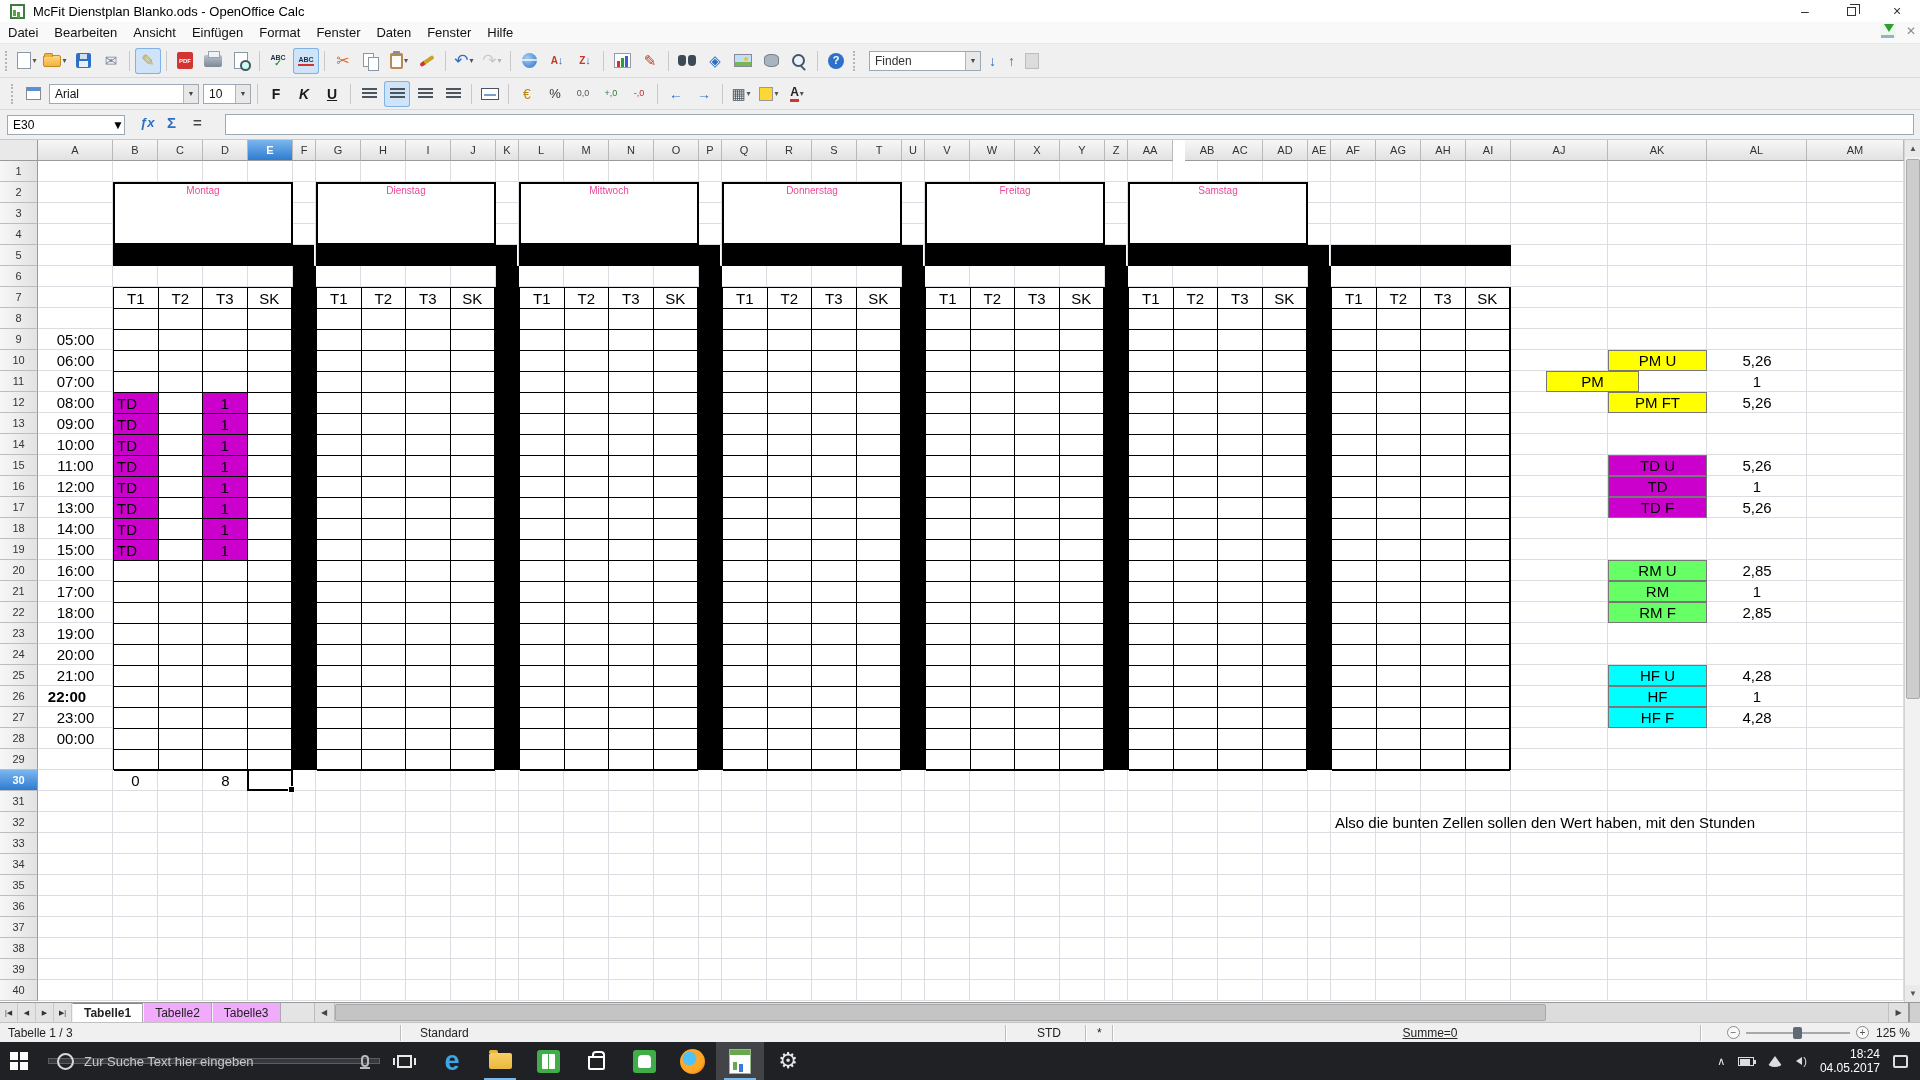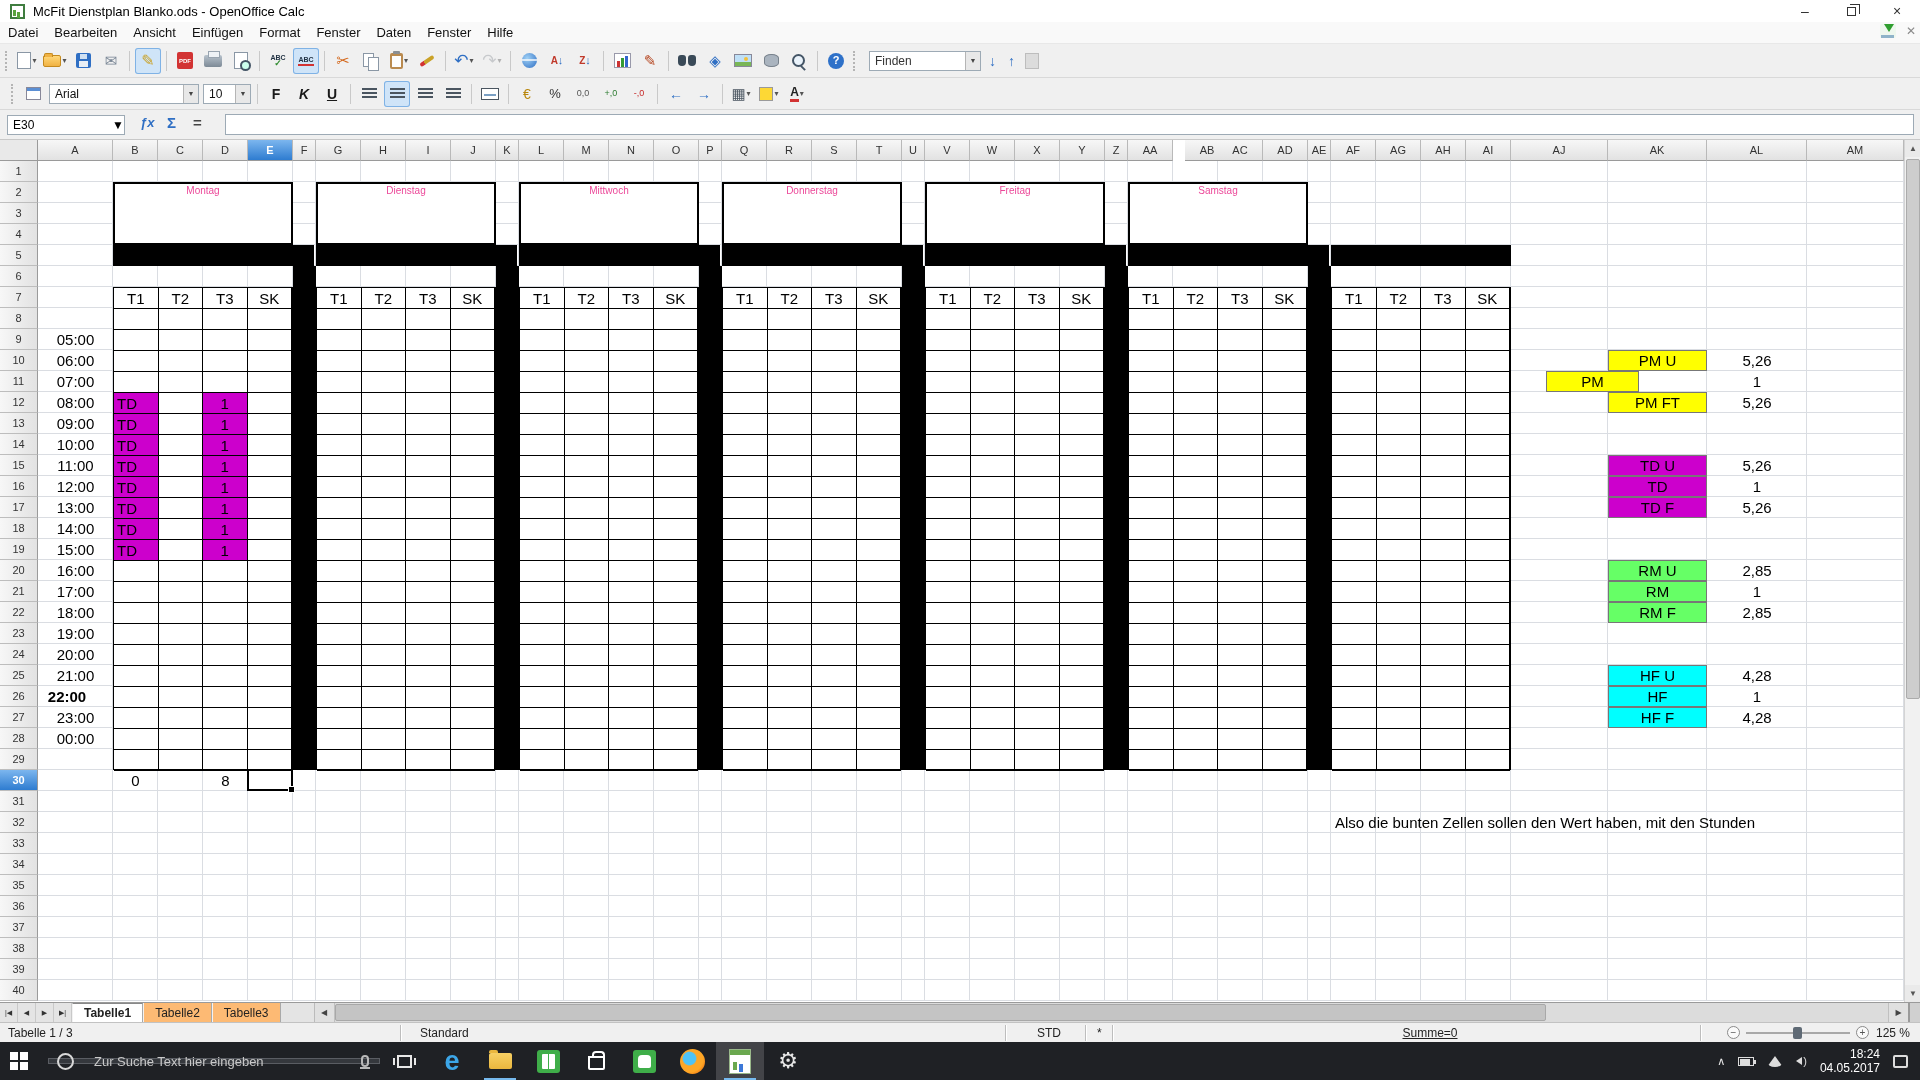--- a/index.html
+++ b/index.html
@@ -118,41 +118,41 @@
   .selcell{position:absolute;border:2px solid #000;z-index:5;}
   .selcell::after{content:"";position:absolute;right:-4px;bottom:-4px;width:5px;height:5px;background:#000;border:1px solid #fff;}
   .notecell{position:absolute;height:21px;line-height:21px;font-size:15px;color:#000;white-space:nowrap;z-index:2;}
   
   #vscroll{position:absolute;top:140px;right:0;width:16px;height:862px;background:#f1f1f1;border-left:1px solid #d4d4d4;}
   .sarrow{position:absolute;left:0;width:16px;height:17px;display:flex;align-items:center;justify-content:center;font-size:8px;color:#555;background:#eaeaea;}
   #vthumb{position:absolute;left:1px;top:19px;width:14px;height:540px;background:#cdcdcd;border:1px solid #ababab;border-radius:2px;}
   
   #tabbar{position:absolute;top:1002px;left:0;width:1920px;height:20px;background:#ececec;border-top:1px solid #9a9a9a;display:flex;align-items:stretch;}
   .tnav{width:18px;display:flex;align-items:center;justify-content:center;font-size:7px;color:#333;border-right:1px solid #c9c9c9;background:#e4e4e4;}
-  .tab{padding:0 11px;display:flex;align-items:center;font-size:12px;color:#222;background:#fdba74;border-right:1px solid #a9a9a9;border-left:1px solid #f2f2f2;}
+  .tab{padding:0 11px;display:flex;align-items:center;font-size:12px;color:#222;background:#f0abfc;border-right:1px solid #a9a9a9;border-left:1px solid #f2f2f2;}
   .tab.active{background:#fff;font-weight:bold;border-top:1px solid #888;}
   #tabstub{width:34px;background:#e4e4e4;border-right:1px solid #bbb;}
   #hleft{width:20px;display:flex;align-items:center;justify-content:center;font-size:8px;color:#444;background:#e0e0e0;border-right:1px solid #c0c0c0;}
   #htrack{flex:1;background:#dcdcdc;position:relative;}
   #hthumb{position:absolute;left:0;top:1px;height:17px;width:78%;background:#c4c4c4;border:1px solid #a8a8a8;border-radius:2px;}
   #hright{width:20px;display:flex;align-items:center;justify-content:center;font-size:8px;color:#444;background:#e0e0e0;border-left:1px solid #c0c0c0;}
   #hsplit{width:12px;background:#d0d0d0;border-left:2px solid #9a9a9a;}
   
   #statusbar{position:absolute;top:1022px;left:0;width:1920px;height:20px;background:#f0f0f0;border-top:1px solid #c2c2c2;font-size:12px;color:#222;}
   .sfield{position:absolute;top:0;height:20px;display:flex;align-items:center;}
   .sgroove{position:absolute;top:2px;height:16px;width:1px;background:#bdbdbd;box-shadow:1px 0 0 #fff;}
   .zbtn{position:absolute;top:3px;width:13px;height:13px;border:1px solid #8a8a8a;border-radius:50%;display:flex;align-items:center;justify-content:center;font-size:10px;color:#555;background:#fafafa;}
   #ztrack{position:absolute;top:9px;left:1746px;width:104px;height:2px;background:#a8a8a8;}
   #ztick{position:absolute;top:6px;left:1796px;width:1px;height:8px;background:#8a8a8a;}
   #zmarker{position:absolute;top:4px;left:1793px;width:9px;height:12px;background:#5f6a75;border-radius:2px;}
   
   #taskbar{position:absolute;top:1042px;left:0;width:1920px;height:38px;background:#1f2125;display:flex;align-items:stretch;color:#e8e8e8;}
   #start-button{width:48px;display:flex;align-items:center;justify-content:center;}
   #start-button .winlogo{width:8px;height:8px;background:#fff;box-shadow:10px 0 0 #fff,0 10px 0 #fff,10px 10px 0 #fff;margin:-10px 10px 0 -10px;}
-  #search-box{width:332px;margin:16px 0;background:#35383d;border:1px solid #5a5d63;display:flex;align-items:center;padding:0 8px;gap:20px;}
+  #search-box{width:332px;margin:16px 0;background:#35383d;border:1px solid #5a5d63;display:flex;align-items:center;padding:0 8px;gap:10px;}
   #search-circle{width:17px;height:17px;border:2px solid #d9d9d9;border-radius:50%;}
   #search-text{flex:1;font-size:13px;color:#c9c9c9;white-space:nowrap;overflow:hidden;}
   #search-mic{width:8px;height:12px;border:2px solid #b9b9b9;border-radius:4px;position:relative;margin-right:2px;}
   #search-mic::after{content:"";position:absolute;left:-3px;bottom:-4px;width:10px;height:2px;background:#b9b9b9;}
   #task-view{width:48px;display:flex;align-items:center;justify-content:center;}
   #task-view .tv{width:15px;height:13px;border:2px solid #e8e8e8;position:relative;}
   #task-view .tv::before{content:"";position:absolute;left:-6px;top:1px;width:2px;height:7px;background:#e8e8e8;}
   #task-view .tv::after{content:"";position:absolute;right:-6px;top:1px;width:2px;height:7px;background:#e8e8e8;}
   .app{width:48px;display:flex;align-items:center;justify-content:center;position:relative;}
   .app.running::after{content:"";position:absolute;bottom:0;left:8px;right:8px;height:2px;background:#76b9ed;}

